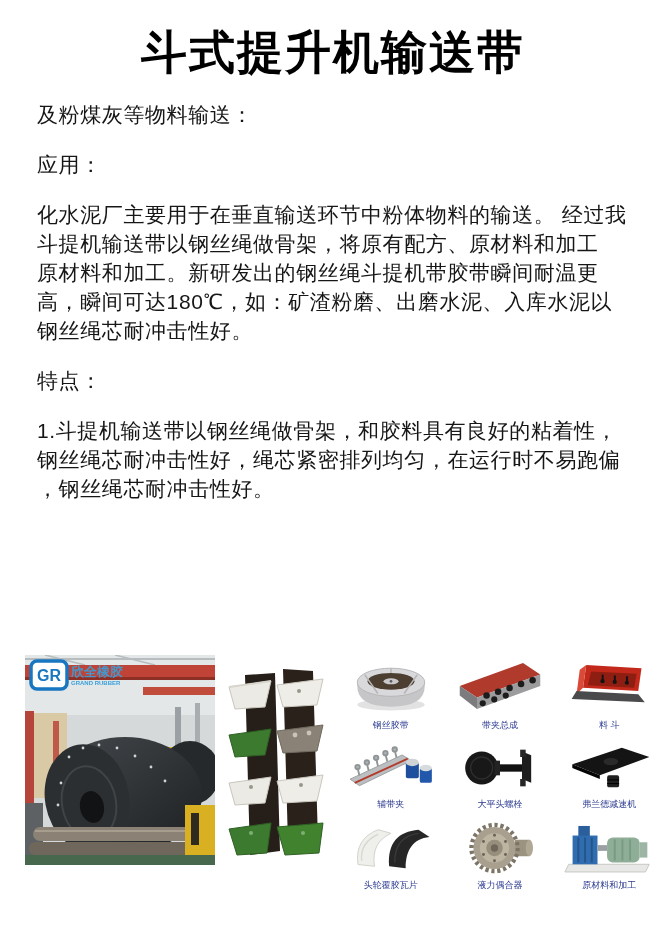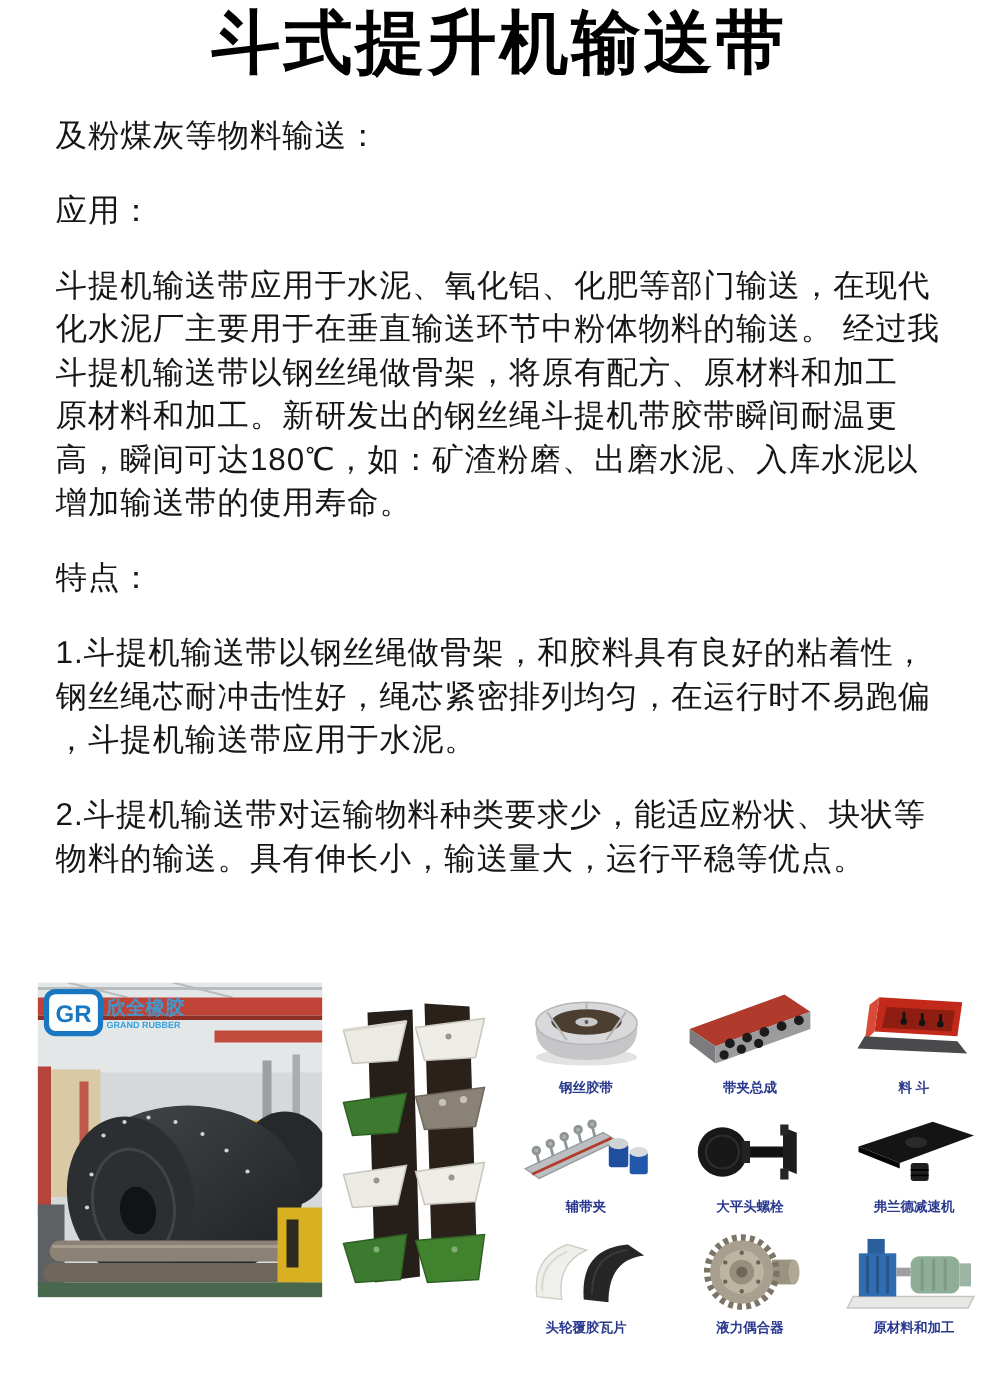--- a/index.html
+++ b/index.html
@@ -1,74 +1,69 @@
 <!DOCTYPE html>
 <html><head>
 <meta charset="utf-8">
 <style>
   * { margin:0; padding:0; box-sizing:border-box; }
   html,body { width:666px; height:930px; background:#ffffff; overflow:hidden;
               font-family:"Liberation Sans", sans-serif; }
   .page { position:relative; width:666px; height:930px; background:#fff; }
 
-  .title { text-align:center; font-size:46px; line-height:56px;
+  .title { padding-top:24px; text-align:center; font-size:46px; line-height:56px;
            font-weight:bold; color:#000; letter-spacing:2px; white-space:nowrap; }
 
   .content { padding:20px 36px 0 37px; color:#161616; }
   .para { margin:0 0 21px 0; }
   .tline { font-size:21px; line-height:29px; letter-spacing:0.6px; white-space:nowrap;
            overflow:hidden; }
 
   .gallery { position:absolute; left:0; top:652px; width:666px; height:225px; }
 
   .photo { position:absolute; overflow:hidden; }
   .photo-factory { left:25px; top:3px; width:190px; height:210px; }
   .photo-buckets { left:225px; top:13px; width:107px; height:202px; }
 
   .grid { position:absolute; left:338px; top:0; width:324px;
           display:grid; grid-template-columns:repeat(3,1fr);
           grid-template-rows:80px 74px 76px; row-gap:5px; column-gap:4px; }
   .cell { display:flex; flex-direction:column; align-items:center; justify-content:flex-end; }
   .cell .icon-wrap { flex:1; display:flex; align-items:center; justify-content:center; width:100%; }
-  .plabel { font-size:9px; line-height:13px; font-weight:bold; color:#2b3a8f;
+  .plabel { font-size:9px; line-height:13px; font-weight:normal; color:#2b3a8f;
             text-align:left; white-space:nowrap; }
 </style>
 </head>
 <body>
 
 <div class="page">
 
   <h1 class="title">斗式提升机输送带</h1>
 
   <div class="content">
     <div class="para">
       <div class="tline">及粉煤灰等物料输送：</div>
     </div>
     <div class="para">
       <div class="tline">应用：</div>
     </div>
     <div class="para">
-      <div class="tline">斗提机输送带应用于水泥、氧化铝、化肥等部门输送，在现代</div>
       <div class="tline">化水泥厂主要用于在垂直输送环节中粉体物料的输送。 经过我</div>
       <div class="tline">斗提机输送带以钢丝绳做骨架，将原有配方、原材料和加工</div>
       <div class="tline">原材料和加工。新研发出的钢丝绳斗提机带胶带瞬间耐温更</div>
       <div class="tline">高，瞬间可达180℃，如：矿渣粉磨、出磨水泥、入库水泥以</div>
-      <div class="tline">增加输送带的使用寿命。</div>
+      <div class="tline">钢丝绳芯耐冲击性好。</div>
     </div>
     <div class="para">
       <div class="tline">特点：</div>
     </div>
     <div class="para">
       <div class="tline">1.斗提机输送带以钢丝绳做骨架，和胶料具有良好的粘着性，</div>
       <div class="tline">钢丝绳芯耐冲击性好，绳芯紧密排列均匀，在运行时不易跑偏</div>
-      <div class="tline">，斗提机输送带应用于水泥。</div>
-    </div>
-    <div class="para">
-      <div class="tline">2.斗提机输送带对运输物料种类要求少，能适应粉状、块状等</div>
-      <div class="tline">物料的输送。具有伸长小，输送量大，运行平稳等优点。</div>
+      <div class="tline">，钢丝绳芯耐冲击性好。</div>
     </div>
   </div>
 
   <div class="gallery">
 
     <div class="photo photo-factory">
       <svg width="190" height="210" viewBox="0 0 190 210">
         <defs>
           <linearGradient id="rollBody" x1="0" y1="0" x2="1" y2="1">
             <stop offset="0" stop-color="#45494d"></stop>

